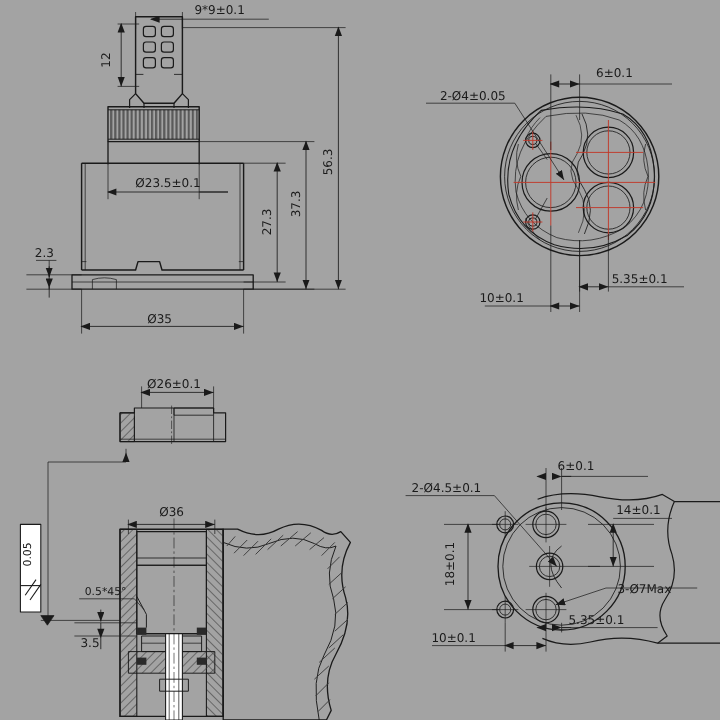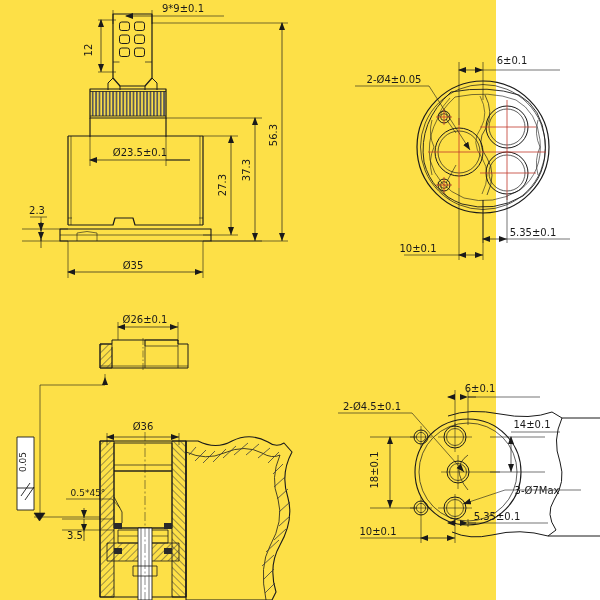--- a/index.html
+++ b/index.html
@@ -1,18 +1,18 @@
 <!DOCTYPE html>
 <html><head>
 <meta charset="utf-8">
 <style>
   html,body{margin:0;padding:0;background:#ffffff;}
   body{width:600px;height:600px;overflow:hidden;
        font-family:"DejaVu Sans",sans-serif;}
-  #sheet{position:relative;width:496px;height:600px;background:#fde047;}
+  #sheet{position:relative;width:600px;height:600px;background:#a3a3a3;}
   svg{display:block;}
   .dimtxt{font-family:"DejaVu Sans",sans-serif;font-size:10px;fill:#1a1a1a;}
   .dimtxt.sm{font-size:9px;}
   .lbl{pointer-events:none;}
 </style>
 </head>
 <body>
 
 <div id="sheet">
 <svg width="600" height="600" viewBox="0 0 600 600">

